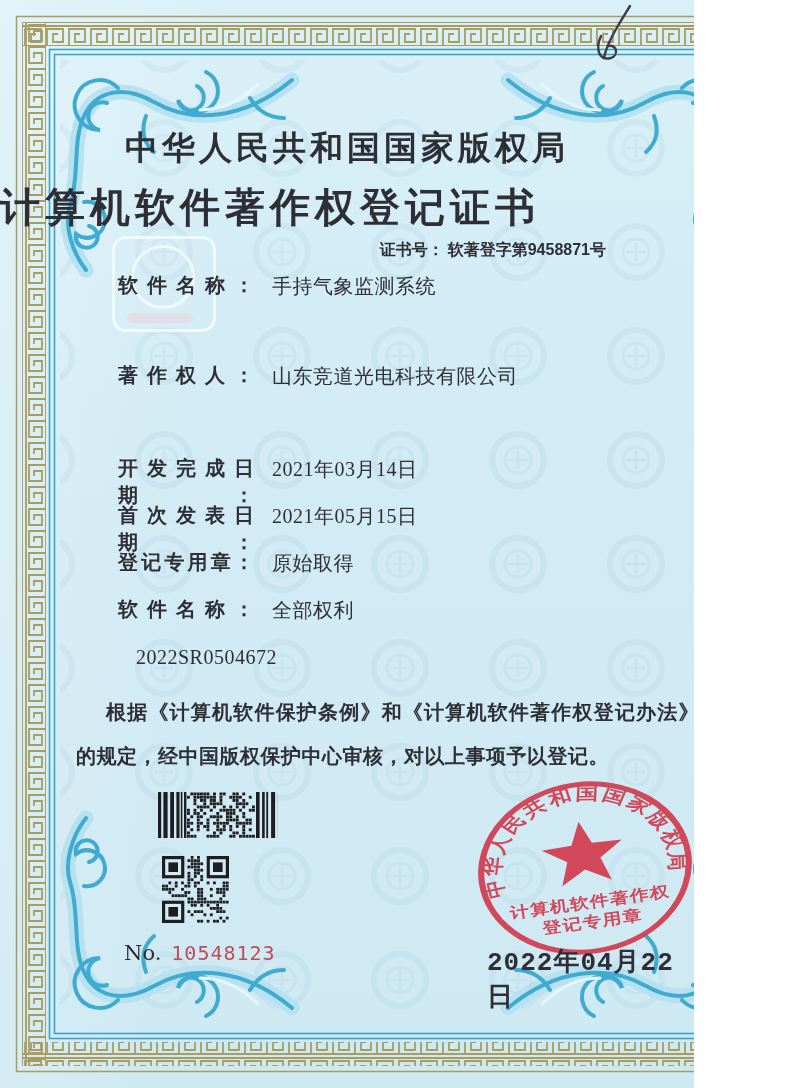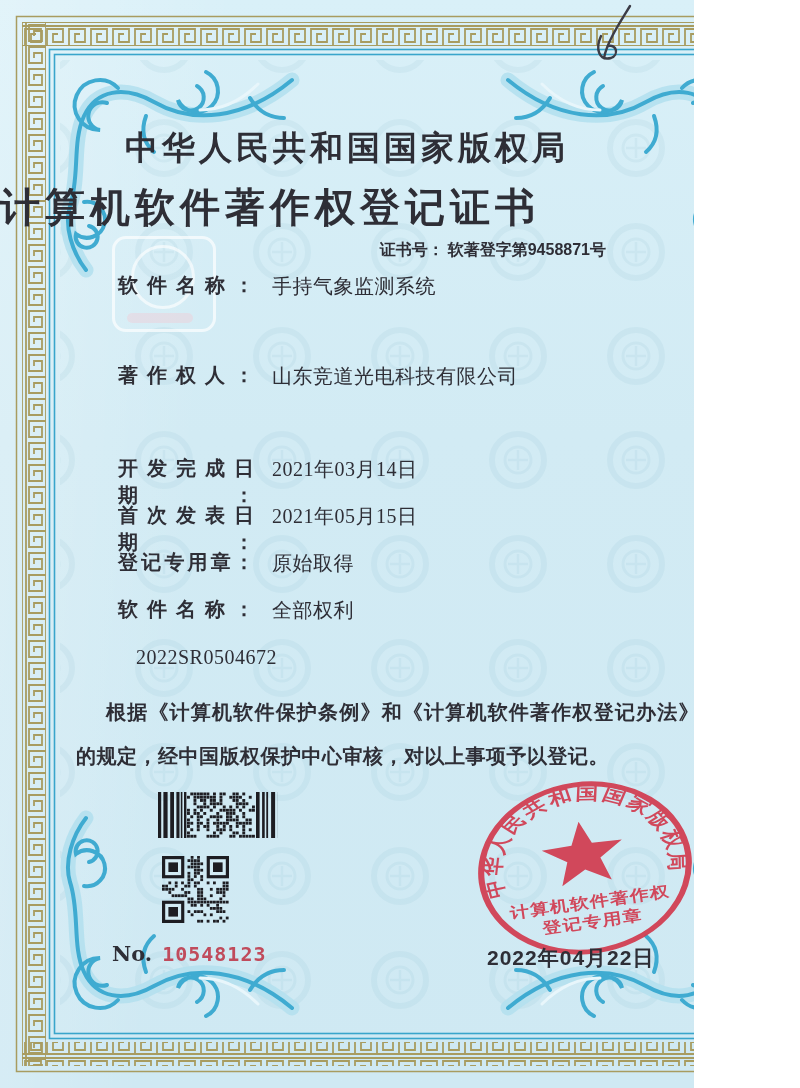--- a/index.html
+++ b/index.html
@@ -50,28 +50,28 @@
     border:3px solid rgba(255,255,255,.8);border-radius:14px;opacity:.85;
   }
   #emblem .c{
     position:absolute;left:16px;top:6px;width:58px;height:58px;border-radius:50%;
     border:3px solid rgba(255,255,255,.75);
   }
   #emblem .b{
     position:absolute;left:12px;bottom:6px;width:66px;height:10px;border-radius:5px;
     background:rgba(255,190,200,.35);
   }
-  #serial{left:112px;top:941px;font-size:21px;font-family:"DejaVu Serif", serif;font-weight:bold;}
+  #serial{left:124px;top:941px;font-size:21px;font-family:"DejaVu Serif", serif;}
   #serial .num{
     color:#c04b5c;font-family:"DejaVu Sans Mono", monospace;
     letter-spacing:1px;margin-left:10px;font-size:20px;
   }
   #issue-date{
-    left:487px;top:944px;font-size:21px;font-weight:700;z-index:6;
-    font-family:Liberation Sans, sans-serif;letter-spacing:1px;
+    left:487px;top:944px;font-size:26px;font-weight:700;z-index:6;
+    font-family:Liberation Mono, monospace;letter-spacing:1px;
   }
   #seal{left:455px;top:762px;z-index:5;opacity:.94;}
   #barcode-box{left:158px;top:792px;}
   #qr-box{left:162px;top:856px;}
 </style>
 </head>
 <body>
 
 <div id="page">
 

